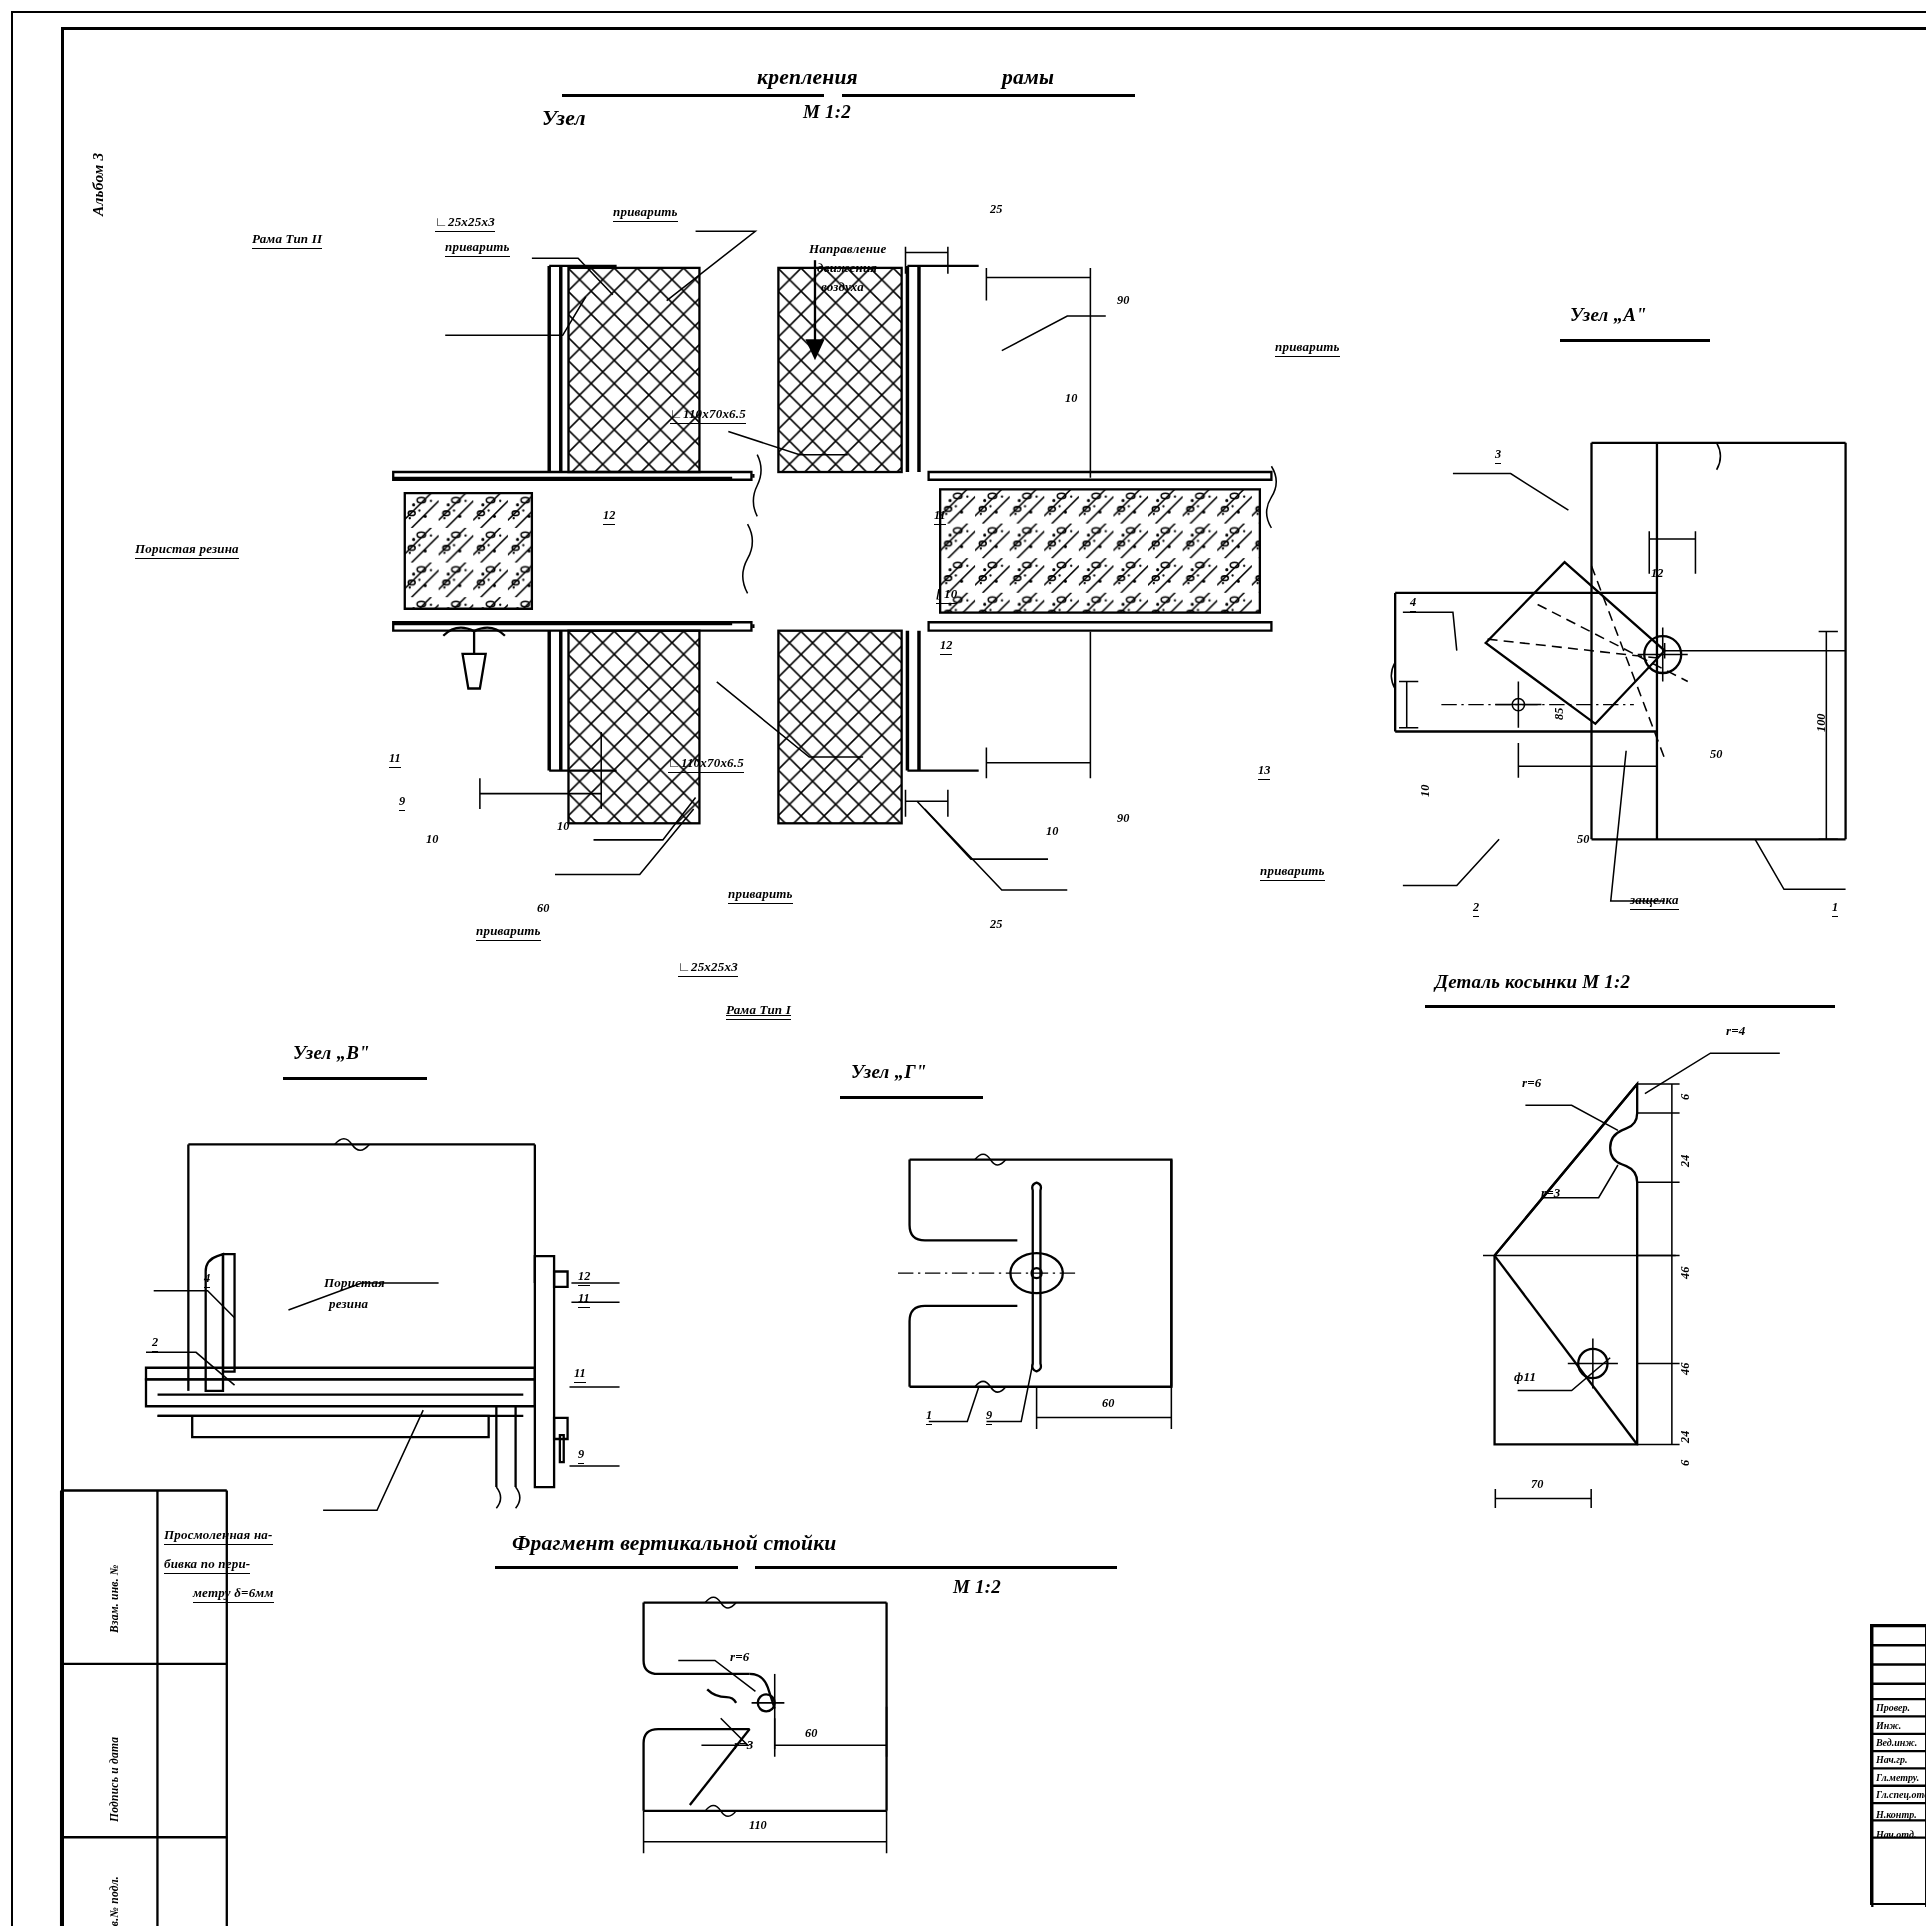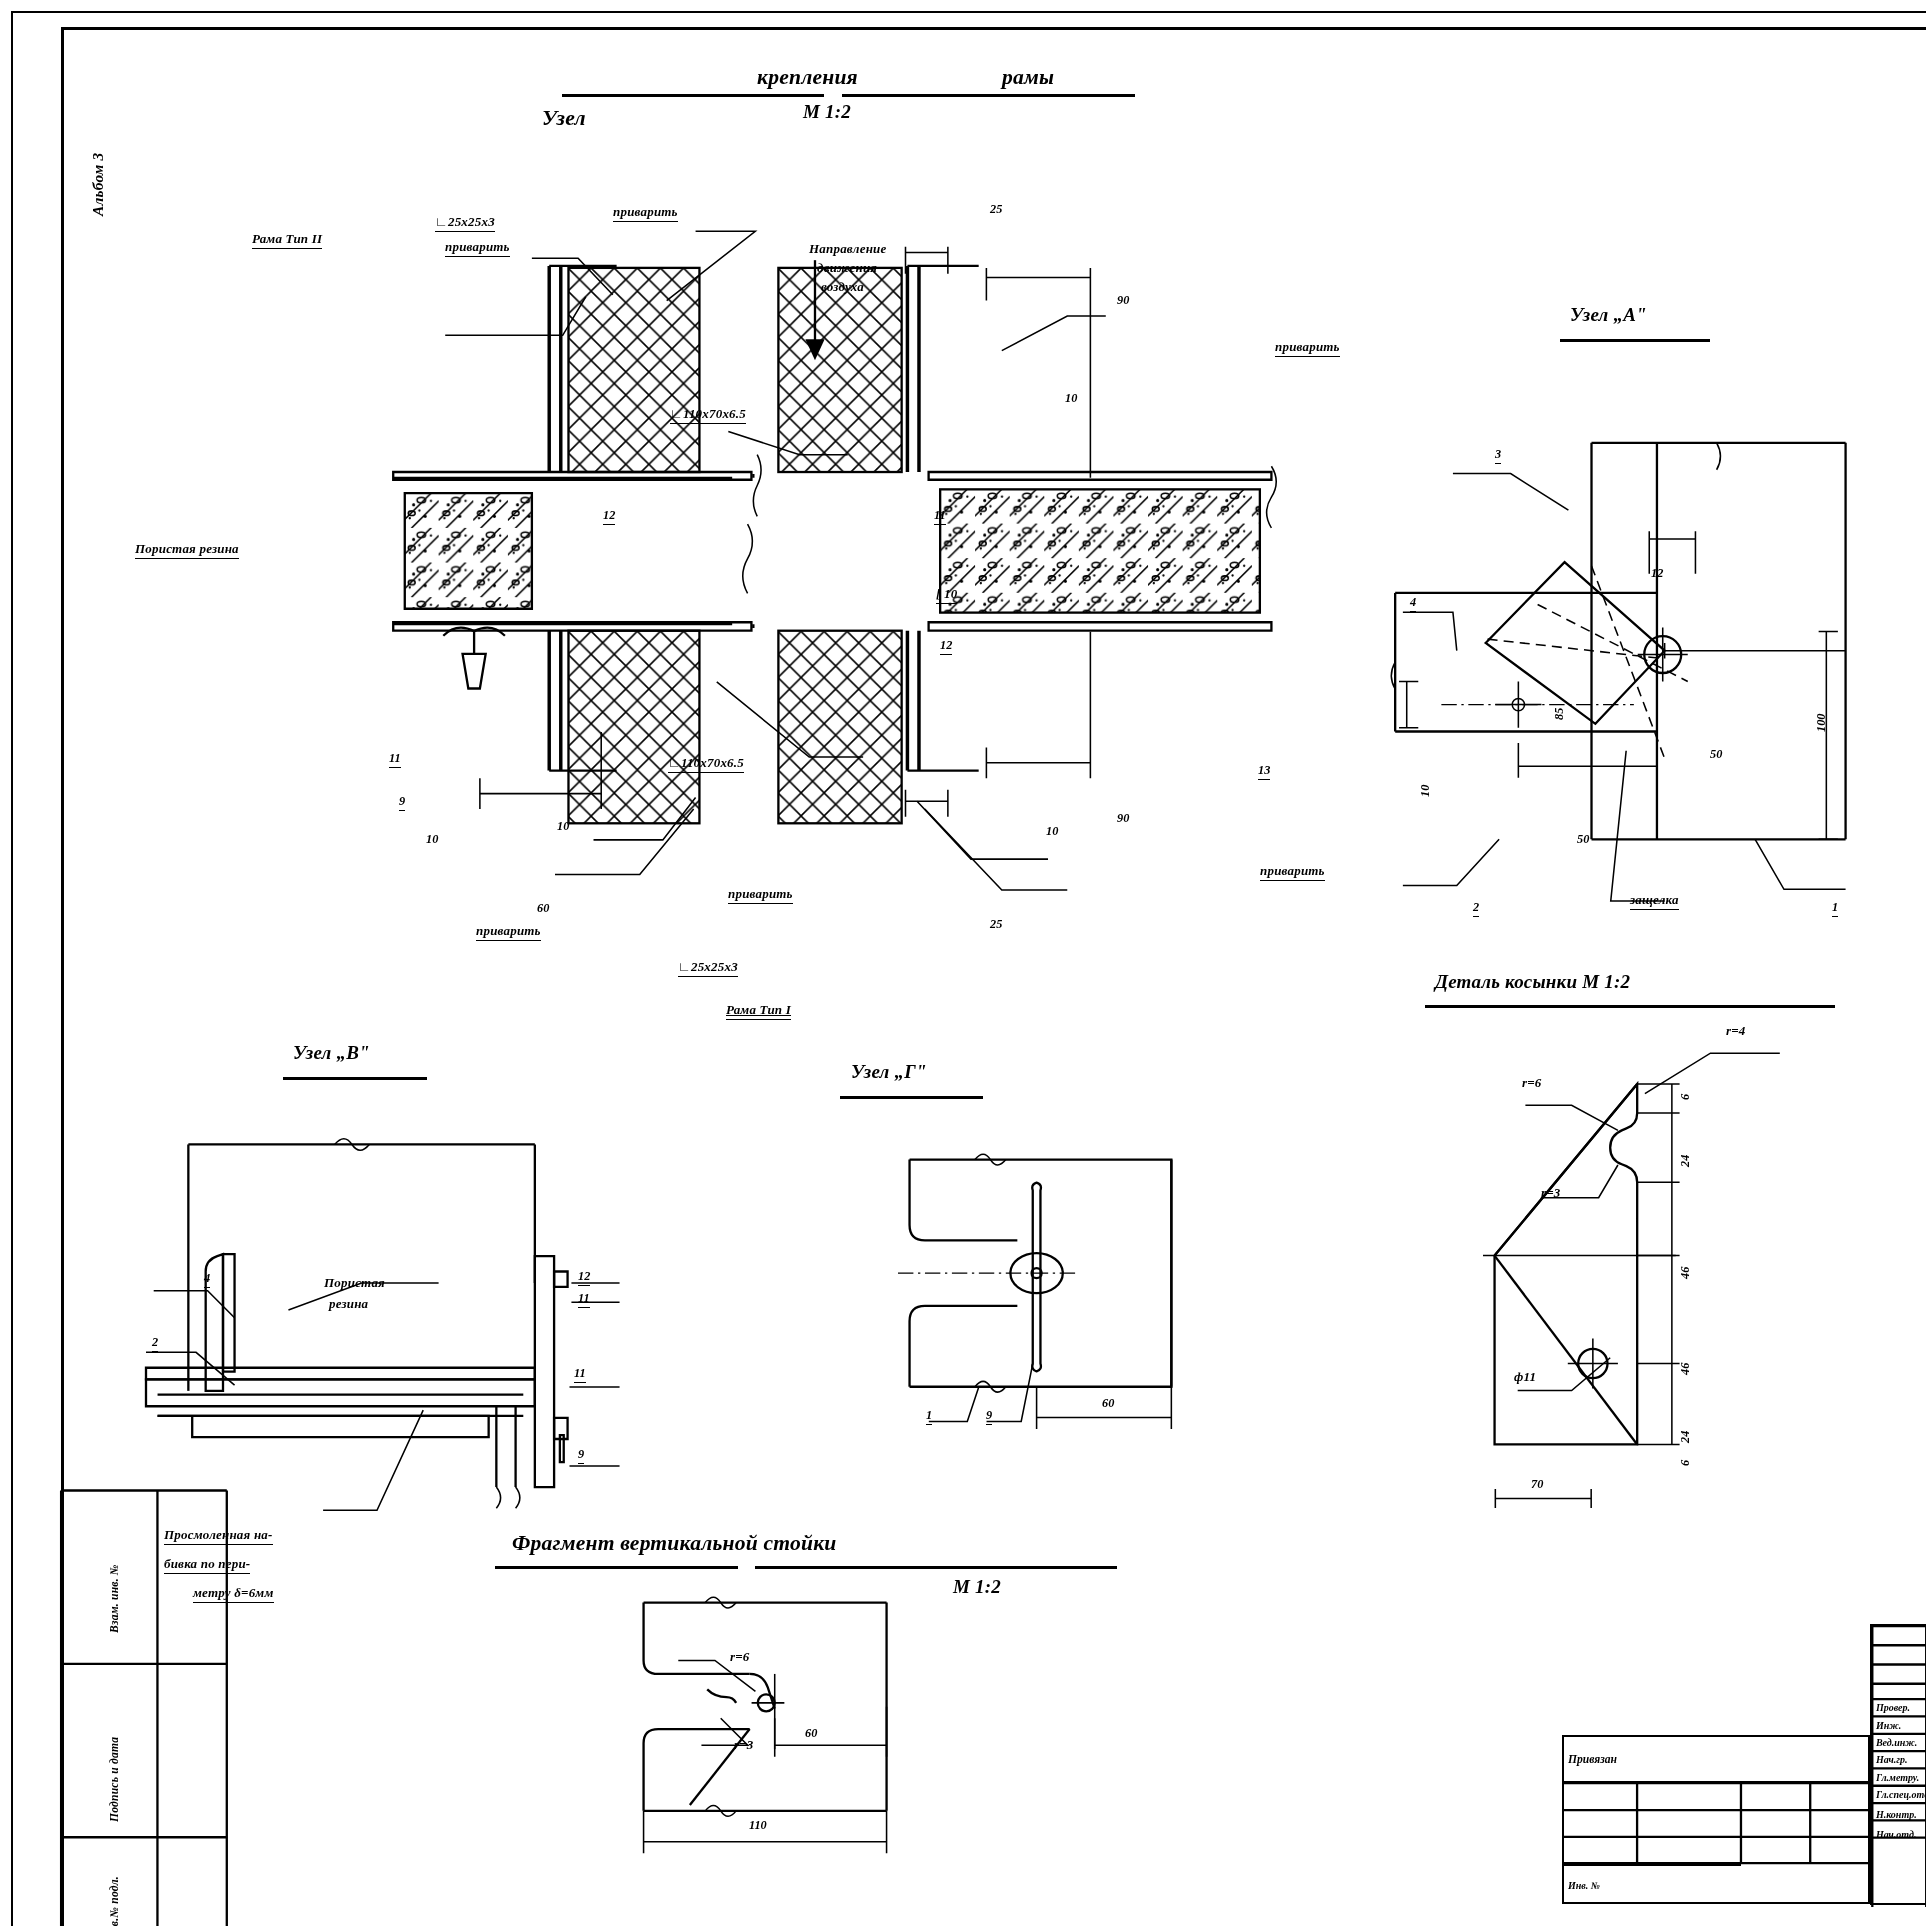--- a/index.html
+++ b/index.html
@@ -398,33 +398,20 @@
 
     <path class="s" d="M120,180 H215 L320,260"></path>
     <path class="s" d="M180,400 H300 L230,330"></path>
   </svg>
 
   <div class="hl lbl" style="left:730px;top:1649px;">r=6</div>
   <div class="hl lbl" style="left:734px;top:1737px;">r=3</div>
   <div class="dim" style="left:805px;top:1726px;">60</div>
   <div class="dim" style="left:749px;top:1818px;text-align:center;">110</div>
 
-  <div class="tb" style="left:1562px;top:1735px;width:308px;height:169px;">
-    <div class="tbc l" style="left:0;top:0;width:307px;height:46px;border-bottom:2.7px solid #000;">
-      <span class="tbl-txt">Привязан</span>
-    </div>
-    <div class="tbc" style="left:0;top:46px;width:307px;height:81px;"></div>
-    <div class="tbc l" style="left:0;top:127px;width:177px;height:40px;border-top:2.7px solid #000;">
-      <span class="tbl-txt xs">Инв. №</span>
-    </div>
-    <svg style="left:0;top:46px;width:307px;height:81px;" viewBox="0 0 798 210" width="307" height="81">
-      <path class="s2" d="M0,0 H798 M0,70 H798 M0,140 H798 M0,208 H798"></path>
-      <path class="s2" d="M190,0 V208 M460,0 V208 M640,0 V208"></path>
-    </svg>
-  </div>
 
   <div class="tb" style="left:1870px;top:1624px;width:840px;height:281px;">
 
     <svg style="left:0;top:0;width:839px;height:281px;" viewBox="0 0 2178 730" width="839" height="281">
 
       <path class="s2" d="M0,0 H2178"></path>
       <path class="s2" d="M0,50 H700 M0,100 H700 M0,150 H700 M0,190 H700
                           M0,235 H700 M0,280 H700 M0,325 H700 M0,370 H700
                           M0,415 H700 M0,460 H700 M0,505 H700 M0,550 H700"></path>
       <path class="s2" d="M0,0 V730 M140,0 V730 M390,0 V730 M560,0 V730 M700,0 V730"></path>

